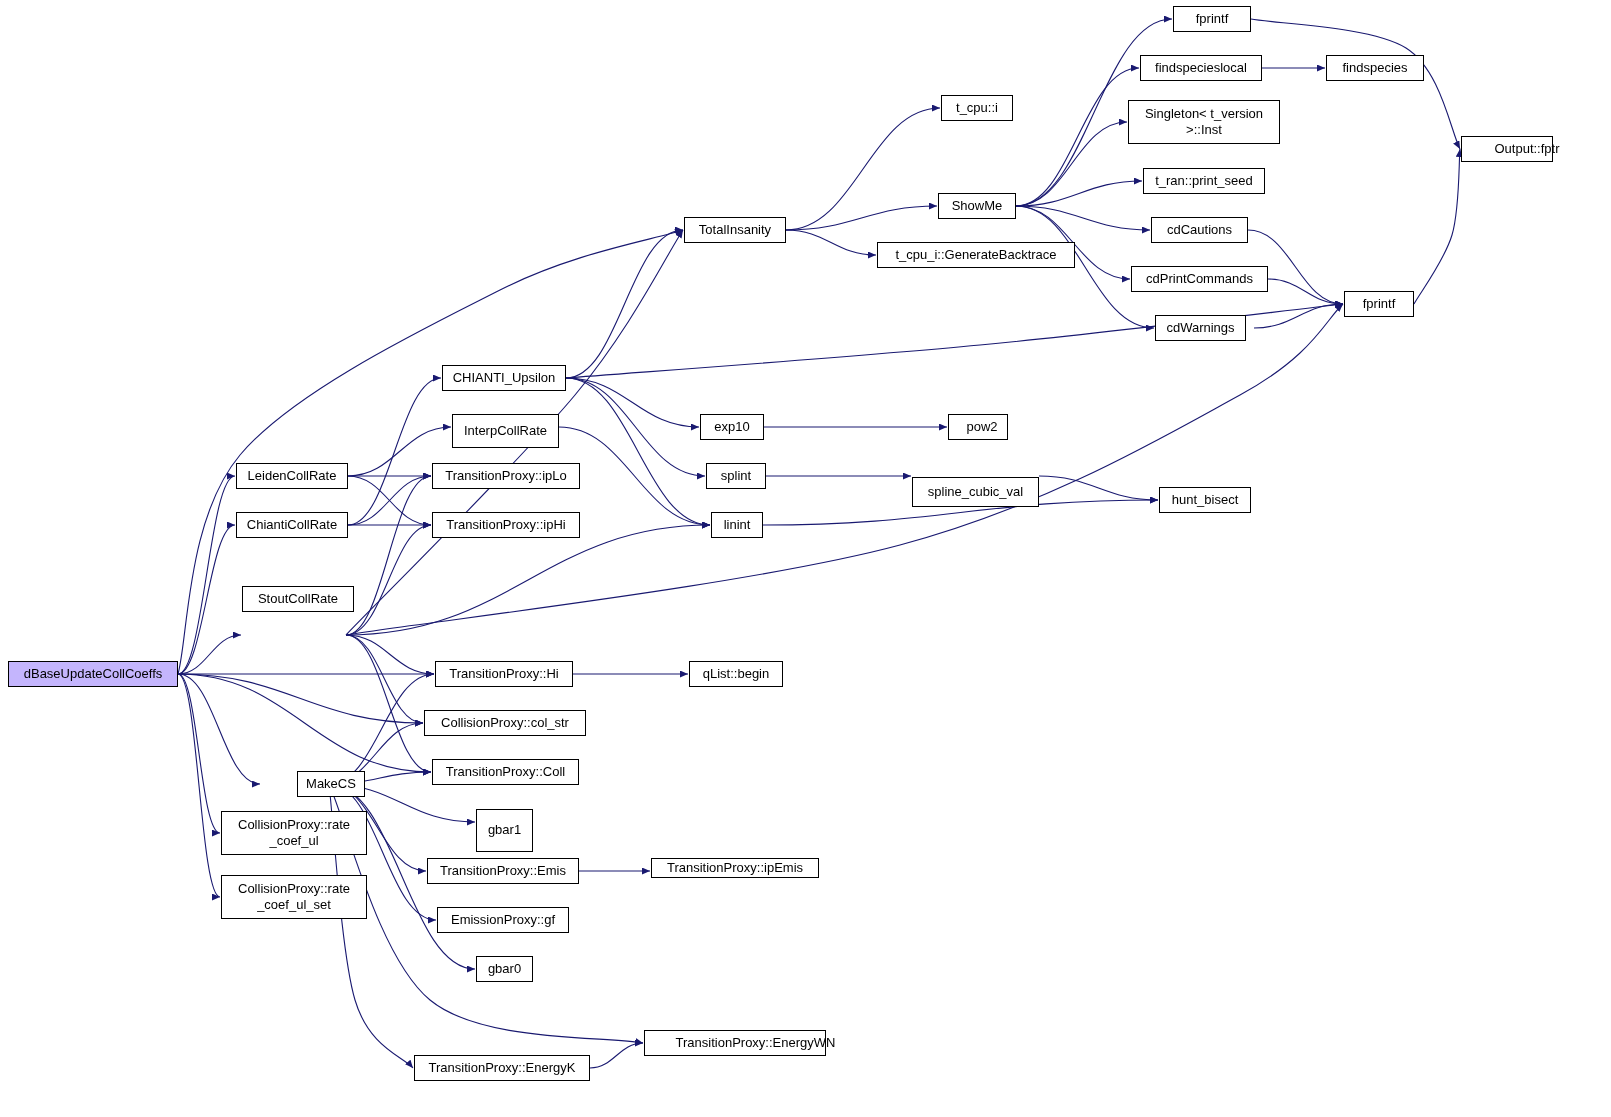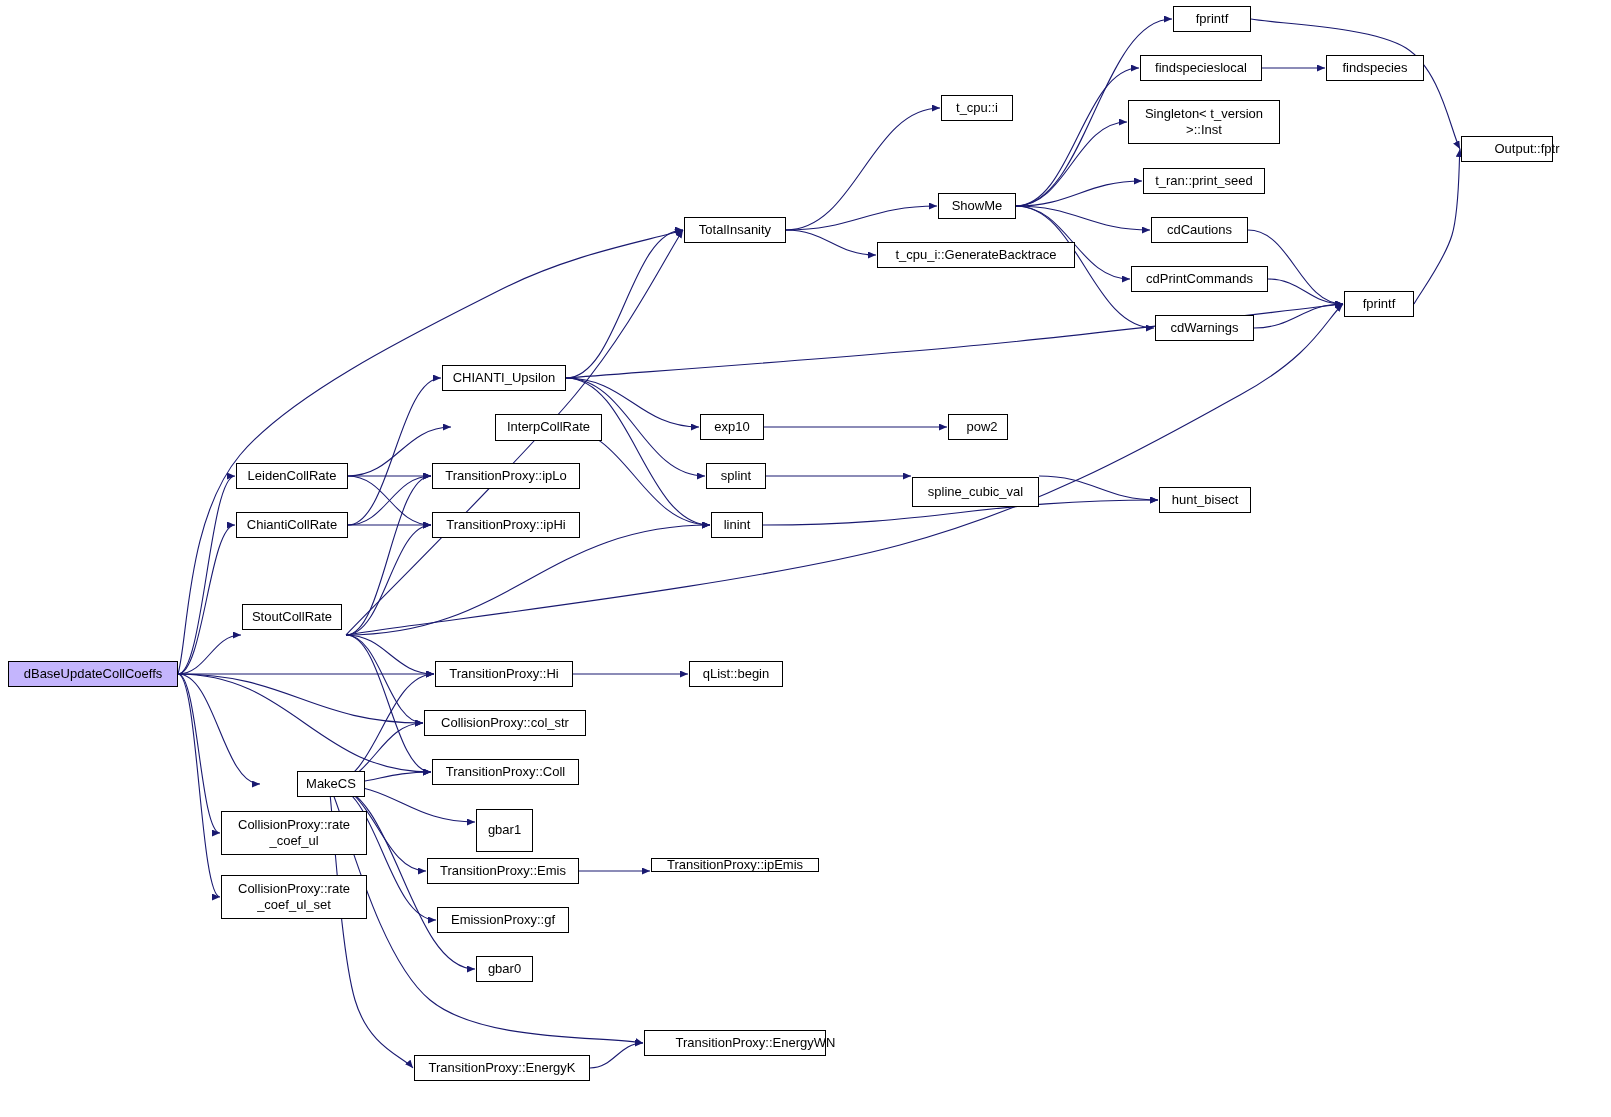--- a/index.html
+++ b/index.html
@@ -98,45 +98,45 @@
     <div class="node" style="left: 1326px; top: 55px; width: 98px; height: 26px;">findspecies</div>
     <div class="node" style="left: 1128px; top: 100px; width: 152px; height: 44px;">Singleton&lt; t_version
 &gt;::Inst</div>
     <div class="node" style="left: 941px; top: 95px; width: 72px; height: 26px;">t_cpu::i</div>
     <div class="node" style="left: 1143px; top: 168px; width: 122px; height: 26px;">t_ran::print_seed</div>
     <div class="node" style="left: 938px; top: 193px; width: 78px; height: 26px;">ShowMe</div>
     <div class="node" style="left: 1151px; top: 217px; width: 97px; height: 26px;">cdCautions</div>
     <div class="node" style="left: 684px; top: 217px; width: 102px; height: 26px;">TotalInsanity</div>
     <div class="node" style="left: 1131px; top: 266px; width: 137px; height: 26px;">cdPrintCommands</div>
     <div class="node" style="left: 877px; top: 242px; width: 198px; height: 26px;">t_cpu_i::GenerateBacktrace</div>
-    <div class="node" style="left: 1155px; top: 315px; width: 99px; height: 26px;">cdWarnings</div>
+    <div class="node" style="left: 1155px; top: 315px; width: 91px; height: 26px;">cdWarnings</div>
     <div class="node" style="left: 1461px; top: 136px; width: 92px; height: 26px; padding-left: 40px;">Output::fptr</div>
     <div class="node" style="left: 1344px; top: 291px; width: 70px; height: 26px;">fprintf</div>
     <div class="node" style="left: 442px; top: 365px; width: 124px; height: 26px;">CHIANTI_Upsilon</div>
     <div class="node" style="left: 700px; top: 414px; width: 64px; height: 26px;">exp10</div>
     <div class="node" style="left: 948px; top: 414px; width: 60px; height: 26px; padding-left: 8px;">pow2</div>
-    <div class="node" style="left: 452px; top: 414px; width: 107px; height: 27px; margin-left: 43px;">InterpCollRate</div>
+    <div class="node" style="left: 452px; top: 414px; width: 107px; height: 34px;">InterpCollRate</div>
     <div class="node" style="left: 706px; top: 463px; width: 60px; height: 26px;">splint</div>
     <div class="node" style="left: 912px; top: 477px; width: 127px; height: 30px;">spline_cubic_val</div>
     <div class="node" style="left: 236px; top: 463px; width: 112px; height: 26px;">LeidenCollRate</div>
     <div class="node" style="left: 432px; top: 463px; width: 148px; height: 26px;">TransitionProxy::ipLo</div>
     <div class="node" style="left: 1159px; top: 487px; width: 92px; height: 26px;">hunt_bisect</div>
     <div class="node" style="left: 236px; top: 512px; width: 112px; height: 26px;">ChiantiCollRate</div>
     <div class="node" style="left: 432px; top: 512px; width: 148px; height: 26px;">TransitionProxy::ipHi</div>
     <div class="node" style="left: 711px; top: 512px; width: 52px; height: 26px;">linint</div>
-    <div class="node" style="left: 242px; top: 604px; width: 100px; height: 26px;">StoutCollRate</div>
+    <div class="node" style="left: 242px; top: 586px; width: 112px; height: 26px;">StoutCollRate</div>
     <div class="node" style="left: 435px; top: 661px; width: 138px; height: 26px;">TransitionProxy::Hi</div>
     <div class="node" style="left: 689px; top: 661px; width: 94px; height: 26px;">qList::begin</div>
     <div class="node" style="left: 424px; top: 710px; width: 162px; height: 26px;">CollisionProxy::col_str</div>
     <div class="node" style="left: 432px; top: 759px; width: 147px; height: 26px;">TransitionProxy::Coll</div>
     <div class="node" style="left: 261px; top: 771px; width: 68px; height: 26px; margin-left: 36px;">MakeCS</div>
     <div class="node" style="left: 476px; top: 809px; width: 57px; height: 43px;">gbar1</div>
     <div class="node" style="left: 221px; top: 811px; width: 146px; height: 44px;">CollisionProxy::rate
 _coef_ul</div>
     <div class="node" style="left: 427px; top: 858px; width: 152px; height: 26px;">TransitionProxy::Emis</div>
-    <div class="node" style="left: 651px; top: 858px; width: 168px; height: 14px;">TransitionProxy::ipEmis</div>
+    <div class="node" style="left: 651px; top: 858px; width: 168px; height: 20px;">TransitionProxy::ipEmis</div>
     <div class="node" style="left: 221px; top: 875px; width: 146px; height: 44px;">CollisionProxy::rate
 _coef_ul_set</div>
     <div class="node" style="left: 437px; top: 907px; width: 132px; height: 26px;">EmissionProxy::gf</div>
     <div class="node" style="left: 476px; top: 956px; width: 57px; height: 26px;">gbar0</div>
     <div class="node" style="left: 644px; top: 1030px; width: 182px; height: 26px; padding-left: 41px;">TransitionProxy::EnergyWN</div>
     <div class="node" style="left: 414px; top: 1055px; width: 176px; height: 26px;">TransitionProxy::EnergyK</div>
   </div>
 
 </body></html>

